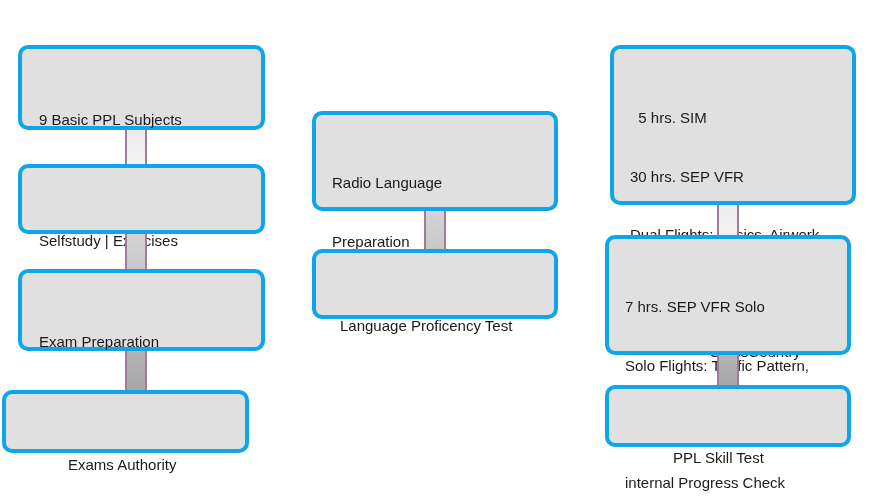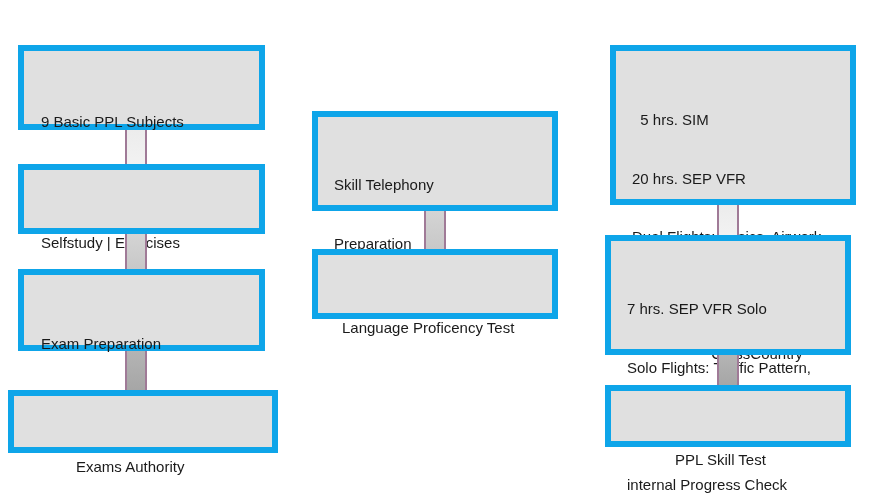--- a/index.html
+++ b/index.html
@@ -1,19 +1,19 @@
 <!DOCTYPE html>
 <html><head>
 <meta charset="utf-8">
 <style>
   html, body { margin:0; padding:0; }
   body { width:875px; height:504px; background:#ffffff; position:relative; overflow:hidden;
          font-family:"Liberation Sans", sans-serif; }
-  .box { position:absolute; box-sizing:border-box; background:#e0e0e0; border:6px solid #0ea5e9;
-         border-radius:0; color:#1a1a1a; font-size:15px; line-height:19.5px; }
+  .box { position:absolute; box-sizing:border-box; background:#e0e0e0; border:4px solid #0ea5e9;
+         border-radius:10px; color:#1a1a1a; font-size:15px; line-height:19.5px; }
   .box .txt { position:absolute; white-space:pre; }
   .conn { position:absolute; box-sizing:border-box; width:22px; border-left:2px solid #a07a97;
           border-right:2px solid #a07a97; }
   .c-light { background:linear-gradient(#ececec,#f2f2f2); }
   .c-mid { background:linear-gradient(#d4d4d4,#c8c8c8); }
   .c-dark { background:linear-gradient(#b4b4b4,#a6a6a6); }
 </style>
 </head>
 <body>
 
@@ -30,44 +30,44 @@
   </div>
 </div>
 <div class="conn c-mid" style="left:125px;top:234px;height:35px;"></div>
 <div class="box" style="left:18px;top:269px;width:247px;height:82px;">
   <div class="txt" style="left:17px;top:20px;">
     <div>Exam Preparation</div>
     <div>Pre-Exams</div>
   </div>
 </div>
 <div class="conn c-dark" style="left:125px;top:351px;height:39px;"></div>
-<div class="box" style="left:8px;top:390px;width:270px;height:63px;padding-left:36px;">
+<div class="box" style="left:2px;top:390px;width:247px;height:63px;padding-left:36px;">
   <div class="txt" style="left:62px;top:22px;">
     <div>Exams Authority</div>
   </div>
 </div>
 
 <div class="box" style="left:312px;top:111px;width:246px;height:100px;">
   <div class="txt" style="left:16px;top:19px;">
-    <div>Skill Telephony</div>
+    <div>Radio Language</div>
     <div>Preparation</div>
     <div>Course &amp; Exam</div>
   </div>
 </div>
 <div class="conn c-mid" style="left:424px;top:211px;height:38px;"></div>
 <div class="box" style="left:312px;top:249px;width:246px;height:70px;padding-left:31px;">
   <div class="txt" style="left:24px;top:24px;">
     <div>Language Proficency Test</div>
   </div>
 </div>
 
 <div class="box" style="left:610px;top:45px;width:246px;height:160px;">
   <div class="txt" style="left:16px;top:20px;">
     <div>  5 hrs. SIM</div>
-    <div>20 hrs. SEP VFR</div>
+    <div>30 hrs. SEP VFR</div>
     <div>Dual Flights: Basics, Airwork,</div>
     <div>                   Traffic Pattern,</div>
     <div>                   CrossCountry</div>
     <div>incl. internal Progress Checks</div>
   </div>
 </div>
 <div class="conn c-light" style="left:717px;top:205px;height:30px;"></div>
 <div class="box" style="left:605px;top:235px;width:246px;height:120px;">
   <div class="txt" style="left:16px;top:19px;">
     <div>7 hrs. SEP VFR Solo</div>

